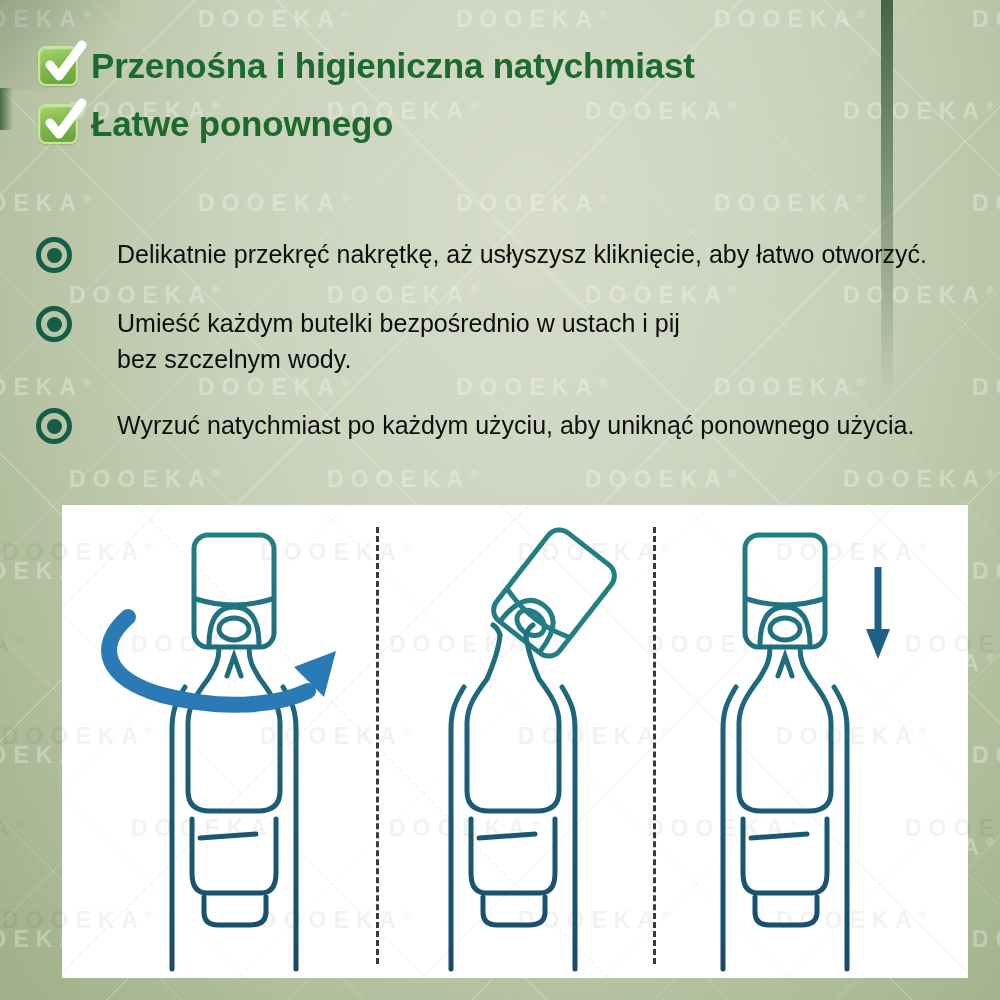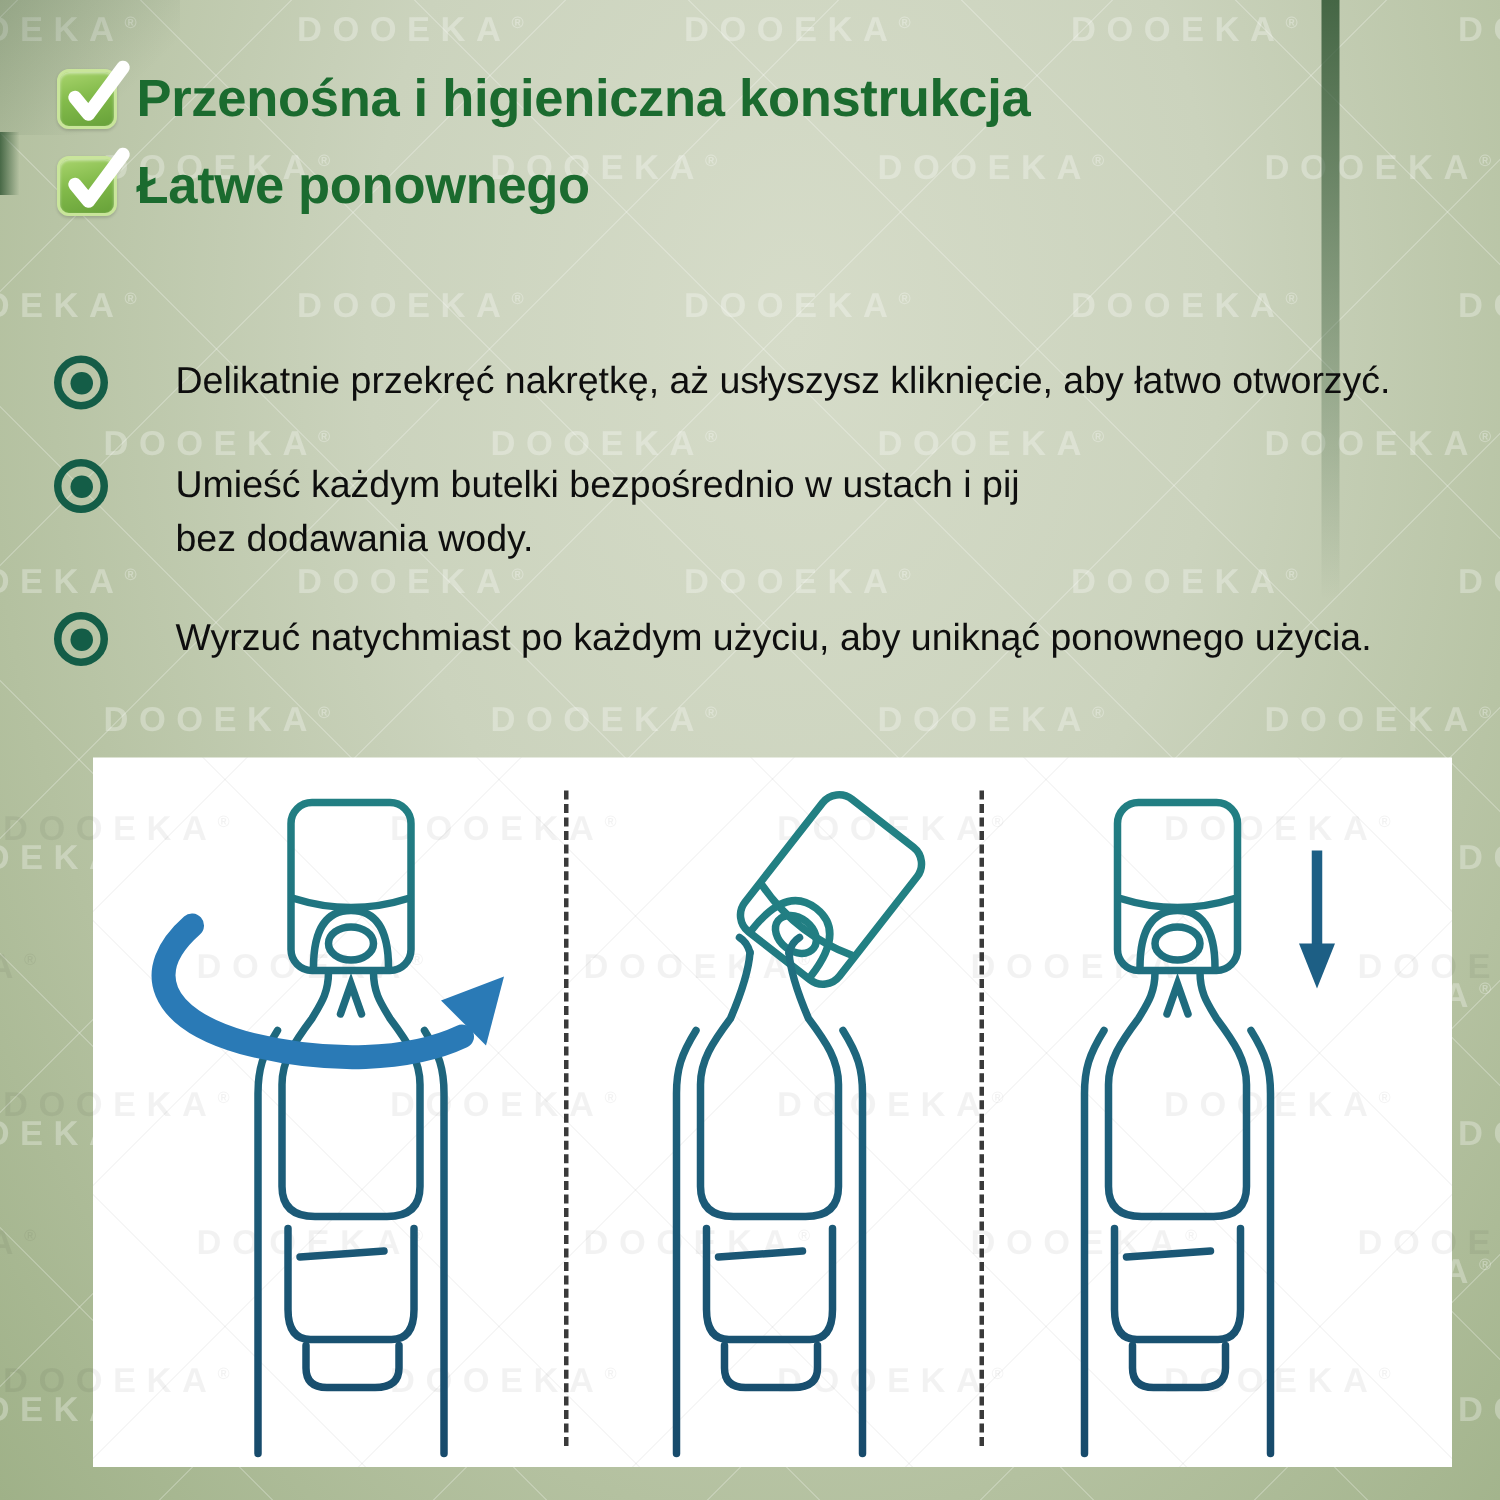--- a/index.html
+++ b/index.html
@@ -115,21 +115,21 @@
   <div class="left-notch"></div>
   <div class="corner-shade"></div>
 
   <div class="checklist">
     <div class="check-row">
       <span class="checkbox">
         <svg width="46" height="46" viewBox="0 0 46 46">
             <path d="M8,25 L17,36 L40,5" fill="none" stroke="#ffffff" stroke-width="9" stroke-linecap="round" stroke-linejoin="round"></path>
           </svg>
       </span>
-      <span class="check-label">Przenośna i higieniczna konstrukcja</span>
+      <span class="check-label">Przenośna i higieniczna natychmiast</span>
     </div>
     <div class="check-row">
       <span class="checkbox">
         <svg width="46" height="46" viewBox="0 0 46 46">
             <path d="M8,25 L17,36 L40,5" fill="none" stroke="#ffffff" stroke-width="9" stroke-linecap="round" stroke-linejoin="round"></path>
           </svg>
       </span>
       <span class="check-label">Łatwe ponownego</span>
     </div>
   </div>
@@ -140,21 +140,21 @@
           <span class="dot"></span>
         </span>
       <span class="bullet-text">Delikatnie przekręć nakrętkę, aż usłyszysz kliknięcie, aby łatwo otworzyć.</span>
     </div>
     <div class="bullet-row two-line">
       <span class="bullseye">
           <span class="dot"></span>
         </span>
       <span class="bullet-text">
         <span>Umieść każdym butelki bezpośrednio w ustach i pij</span><br>
-        <span>bez dodawania wody.</span>
+        <span>bez szczelnym wody.</span>
       </span>
     </div>
     <div class="bullet-row">
       <span class="bullseye">
           <span class="dot"></span>
         </span>
       <span class="bullet-text">Wyrzuć natychmiast po każdym użyciu, aby uniknąć ponownego użycia.</span>
     </div>
   </div>
 

